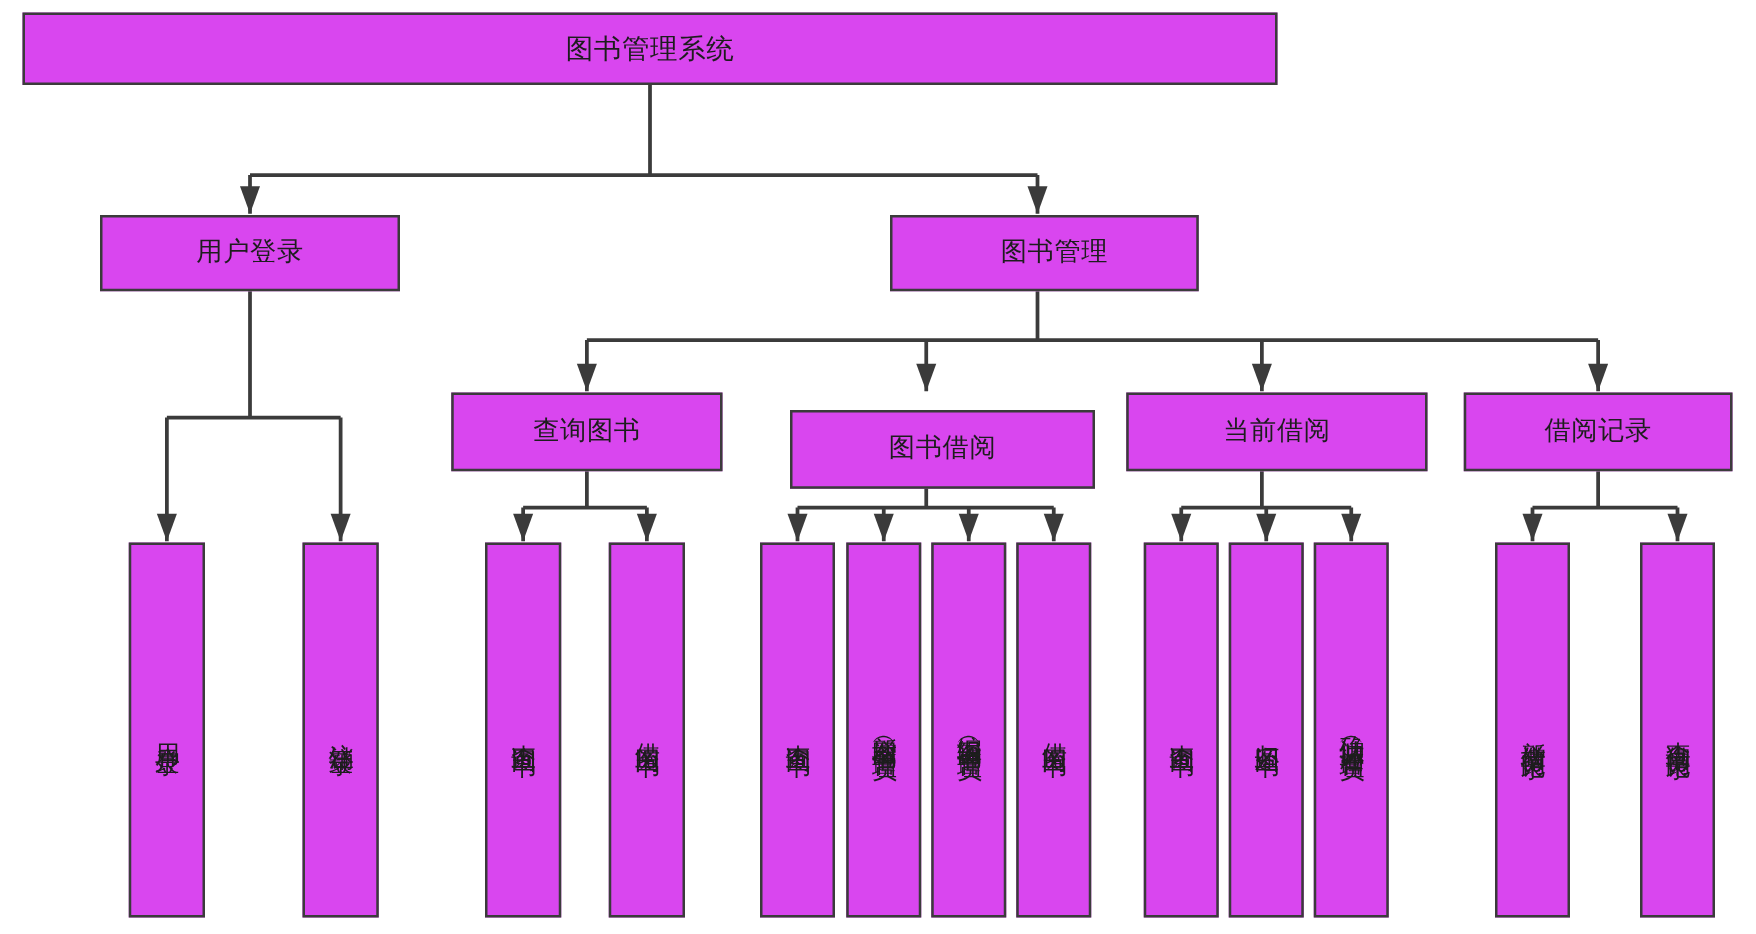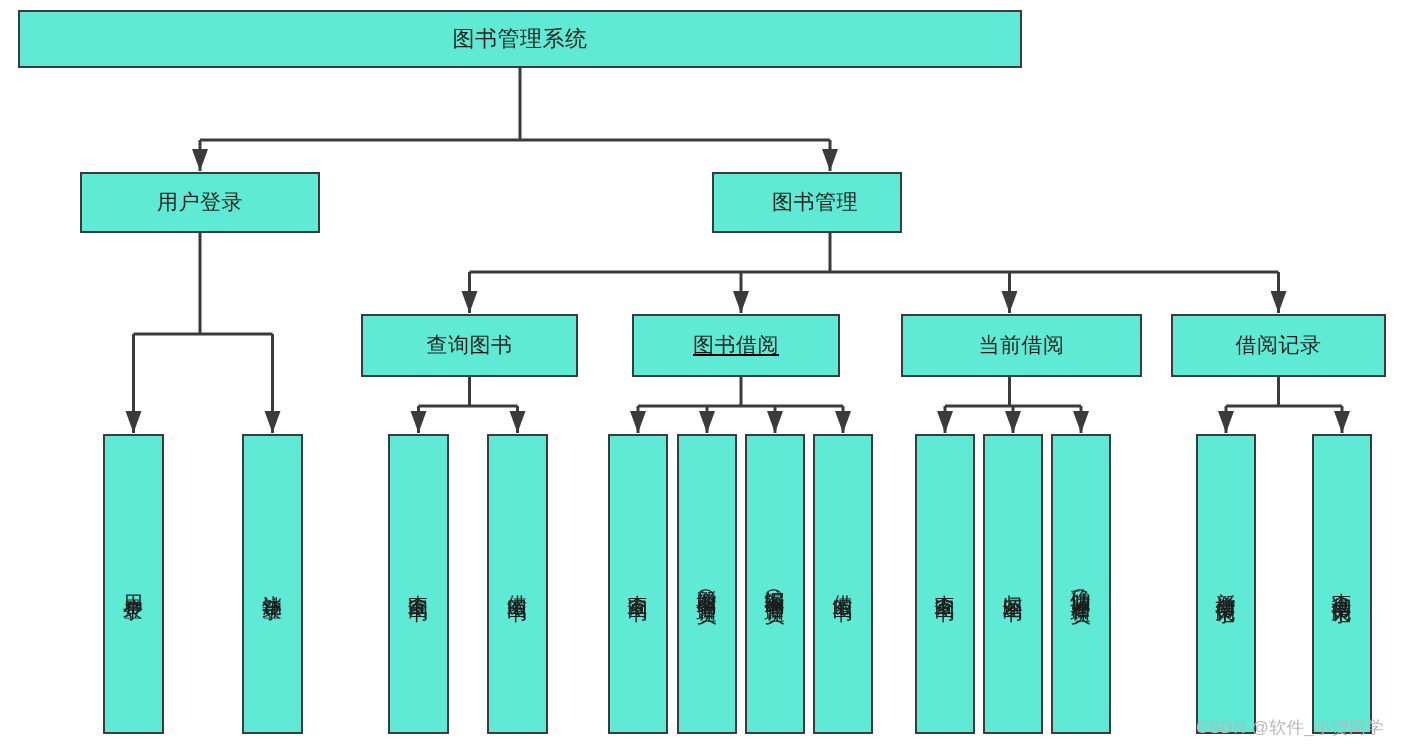--- a/index.html
+++ b/index.html
@@ -23,21 +23,21 @@
     position: absolute;
     left: 0;
     top: 0;
     width: 1405px;
     height: 747px;
     pointer-events: none;
   }
   .node {
     position: absolute;
     box-sizing: border-box;
-    background: #5eead4;
+    background: #d946ef;
     border: 2px solid #3b3b3b;
     display: flex;
     align-items: center;
     justify-content: center;
     overflow: hidden;
   }
   .node .label {
     color: #1d1d1d;
     text-align: center;
     line-height: 1.08;
@@ -130,27 +130,27 @@
         <polygon points="1334,411 1350,411 1342,433" fill="#3b3b3b"></polygon>
       </g>
   </svg>
   <div id="node-layer">
       <div class="node horiz root" style="left: 18px; top: 10px; width: 1004px; height: 58px; border-color: rgb(59, 59, 59);">
         <div class="label" style="color: rgb(29, 29, 29);">图书管理系统</div>
       </div>
       <div class="node horiz" style="left: 80px; top: 172px; width: 240px; height: 61px; border-color: rgb(59, 59, 59);">
         <div class="label" style="color: rgb(29, 29, 29);">用户登录</div>
       </div>
-      <div class="node horiz" style="left: 712px; top: 172px; width: 190px; height: 61px; border-color: rgb(59, 59, 59); padding-left: 16px;">
+      <div class="node horiz" style="left: 712px; top: 172px; width: 247px; height: 61px; border-color: rgb(59, 59, 59); padding-left: 16px;">
         <div class="label" style="color: rgb(29, 29, 29);">图书管理</div>
       </div>
       <div class="node horiz" style="left: 361px; top: 314px; width: 217px; height: 63px; border-color: rgb(59, 59, 59);">
         <div class="label" style="color: rgb(29, 29, 29);">查询图书</div>
       </div>
-      <div class="node horiz" style="left: 632px; top: 314px; width: 208px; height: 63px; border-color: rgb(59, 59, 59); text-decoration: underline;">
+      <div class="node horiz" style="left: 632px; top: 328px; width: 244px; height: 63px; border-color: rgb(59, 59, 59);">
         <div class="label" style="color: rgb(29, 29, 29);">图书借阅</div>
       </div>
       <div class="node horiz" style="left: 901px; top: 314px; width: 241px; height: 63px; border-color: rgb(59, 59, 59);">
         <div class="label" style="color: rgb(29, 29, 29);">当前借阅</div>
       </div>
       <div class="node horiz" style="left: 1171px; top: 314px; width: 215px; height: 63px; border-color: rgb(59, 59, 59);">
         <div class="label" style="color: rgb(29, 29, 29);">借阅记录</div>
       </div>
       <div class="node vert" style="left: 103px; top: 434px; width: 61px; height: 300px; border-color: rgb(59, 59, 59);">
         <div class="label" style="color: rgb(29, 29, 29);">用户登录</div>
@@ -185,14 +185,13 @@
       <div class="node vert" style="left: 1051px; top: 434px; width: 60px; height: 300px; border-color: rgb(59, 59, 59);">
         <div class="label" style="color: rgb(29, 29, 29);">确认归还（管理员）</div>
       </div>
       <div class="node vert" style="left: 1196px; top: 434px; width: 60px; height: 300px; border-color: rgb(59, 59, 59);">
         <div class="label" style="color: rgb(29, 29, 29);">新增借阅记录</div>
       </div>
       <div class="node vert" style="left: 1312px; top: 434px; width: 60px; height: 300px; border-color: rgb(59, 59, 59);">
         <div class="label" style="color: rgb(29, 29, 29);">查询借阅记录</div>
       </div>
     </div>
-  <div class="watermark" style="left: 1196px; top: 716px; color: rgb(184, 184, 184);">CSDN @软件_小贺同学</div>
 </div>
 
 </body></html>

